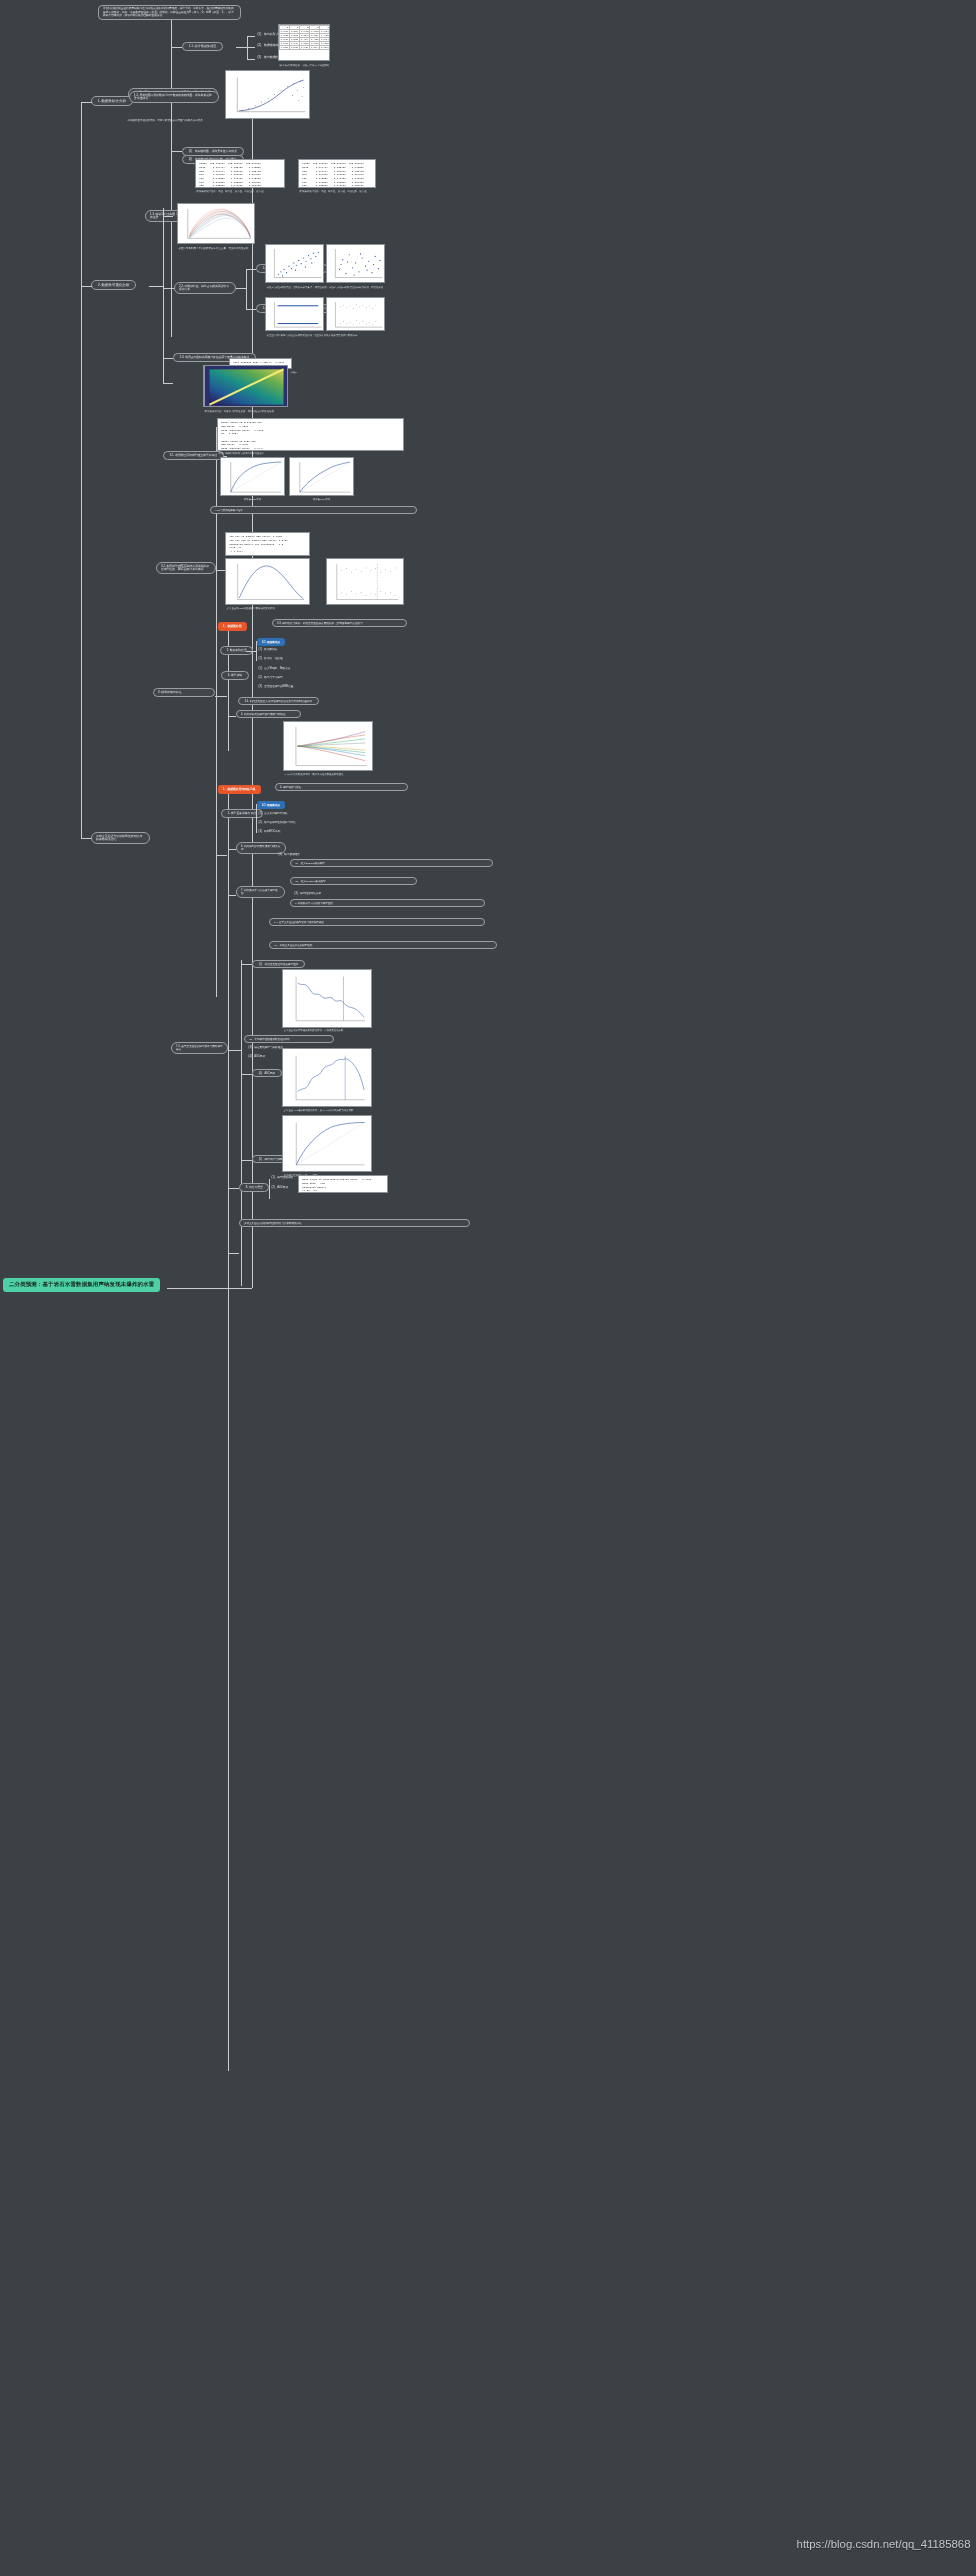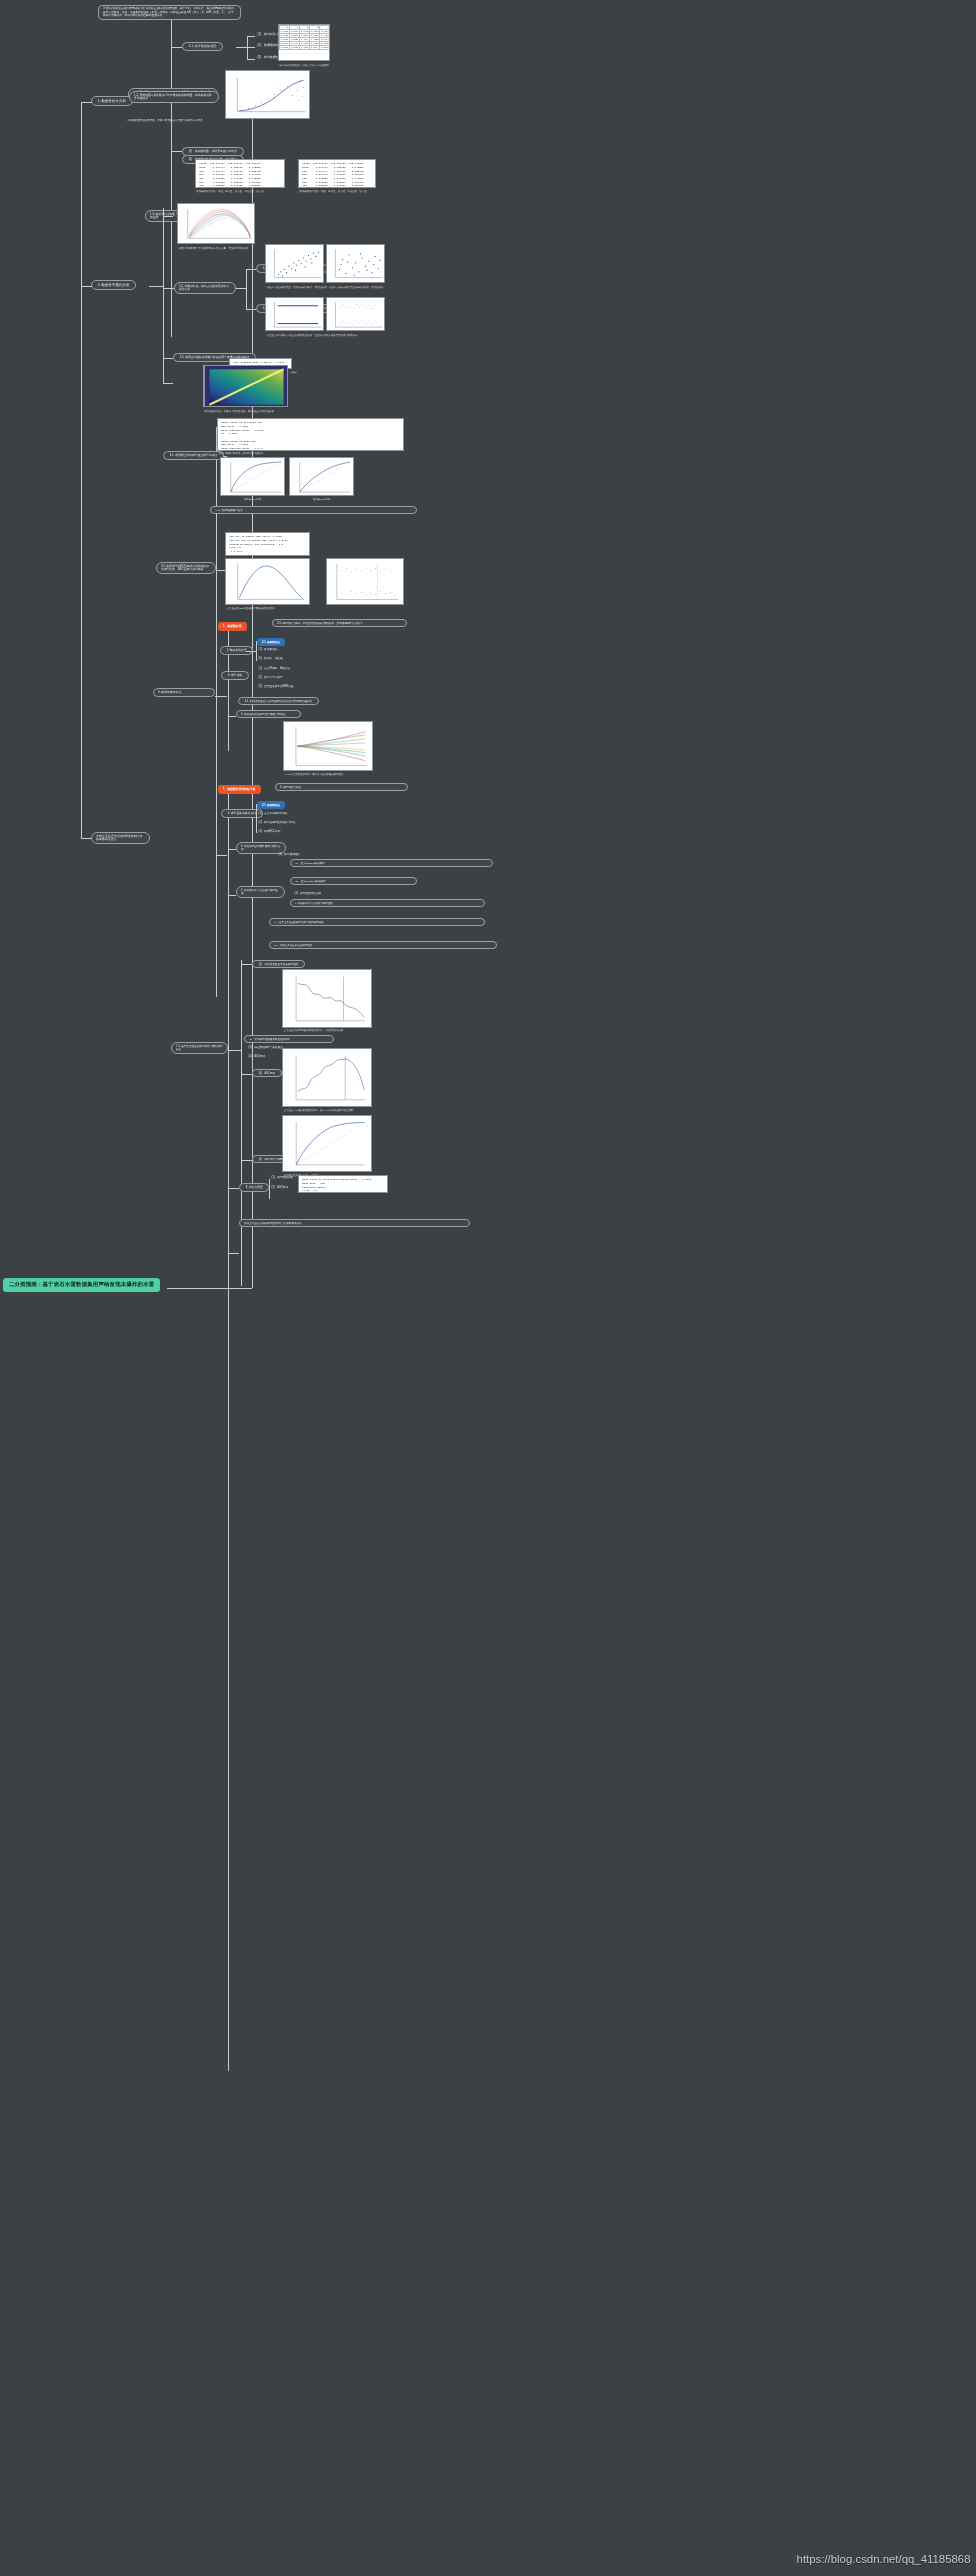--- a/index.html
+++ b/index.html
@@ -72,21 +72,21 @@
   }
   .tablebox {
     position:absolute; background:#fff; border:0.8px solid #8c9297;
     overflow:hidden;
   }
   .tablebox table { border-collapse:collapse; width:100%; font-size:2.1px;
     font-family:"Liberation Mono","DejaVu Sans Mono",monospace; color:#111; }
   .tablebox td,.tablebox th { border:0.2px solid #bbb; padding:0 0.8px; text-align:right; }
 
   .watermark {
-    position:absolute; right:6.5px; bottom:11px;
+    position:absolute; right:6.5px; bottom:26px;
     color:#cfd3d6; font-size:11.4px; opacity:.92;
     font-family:"Liberation Sans",sans-serif;
     text-shadow:0 0.8px 0.8px rgba(0,0,0,.5);
   }
 </style>
 </head>
 <body>
 
 <div id="canvas">
 

